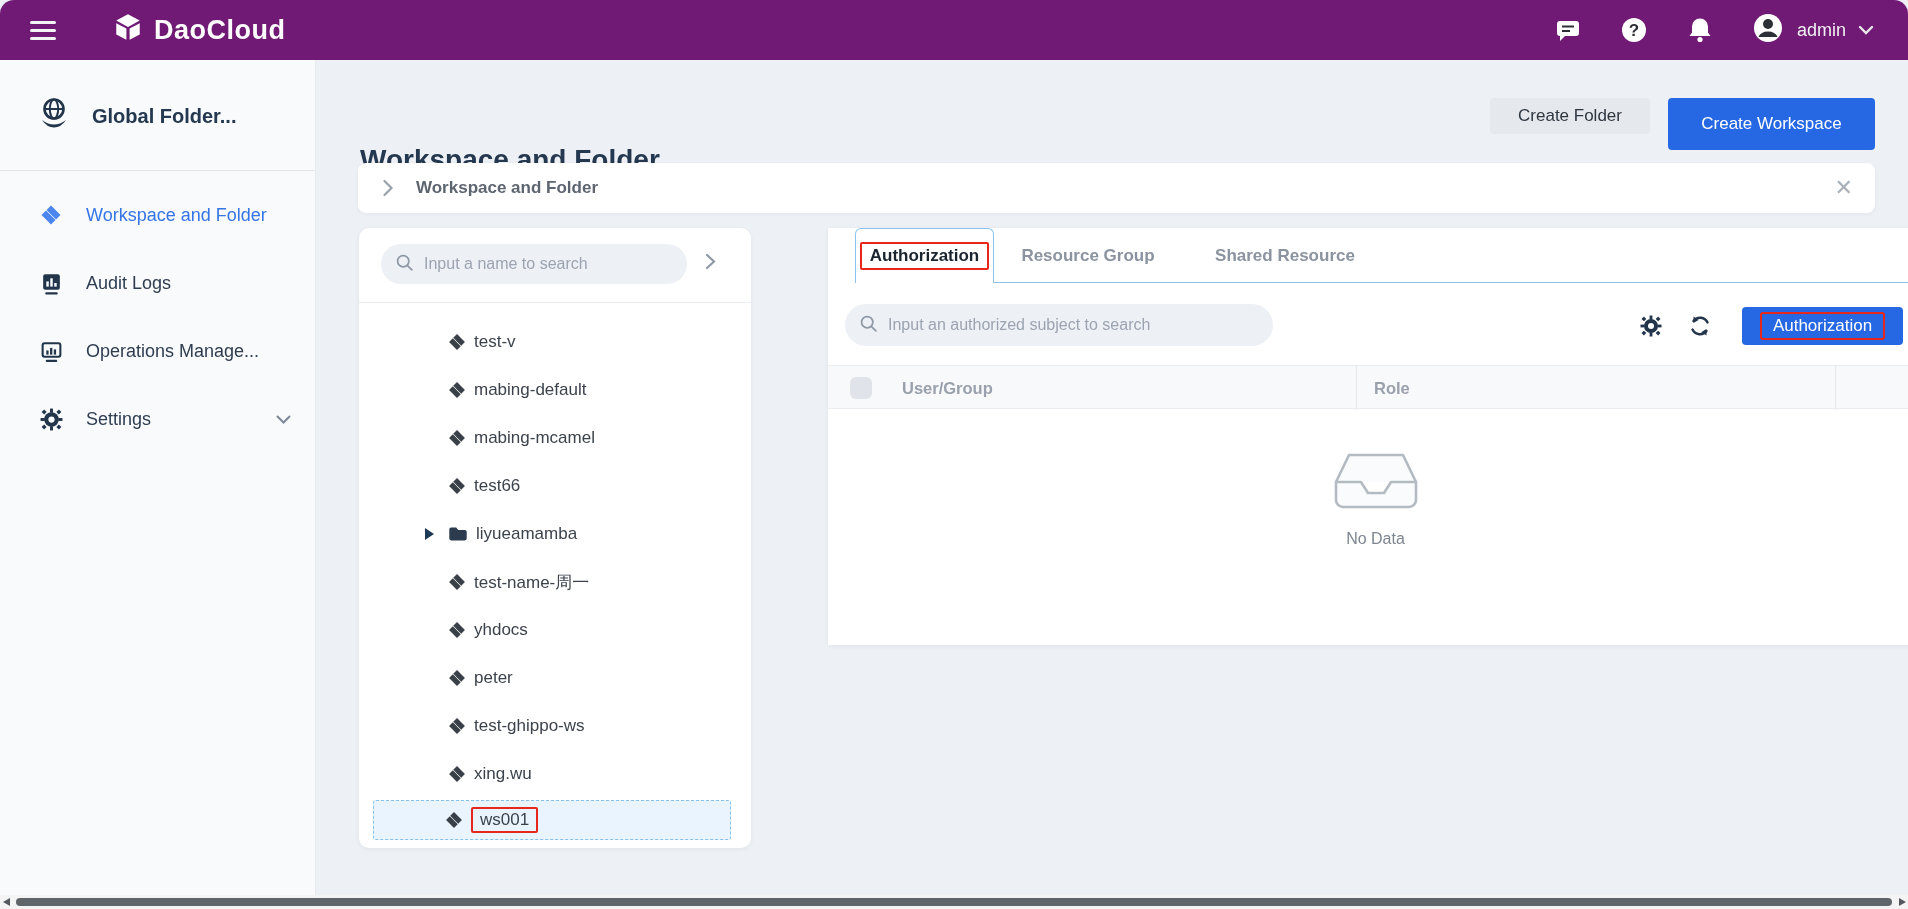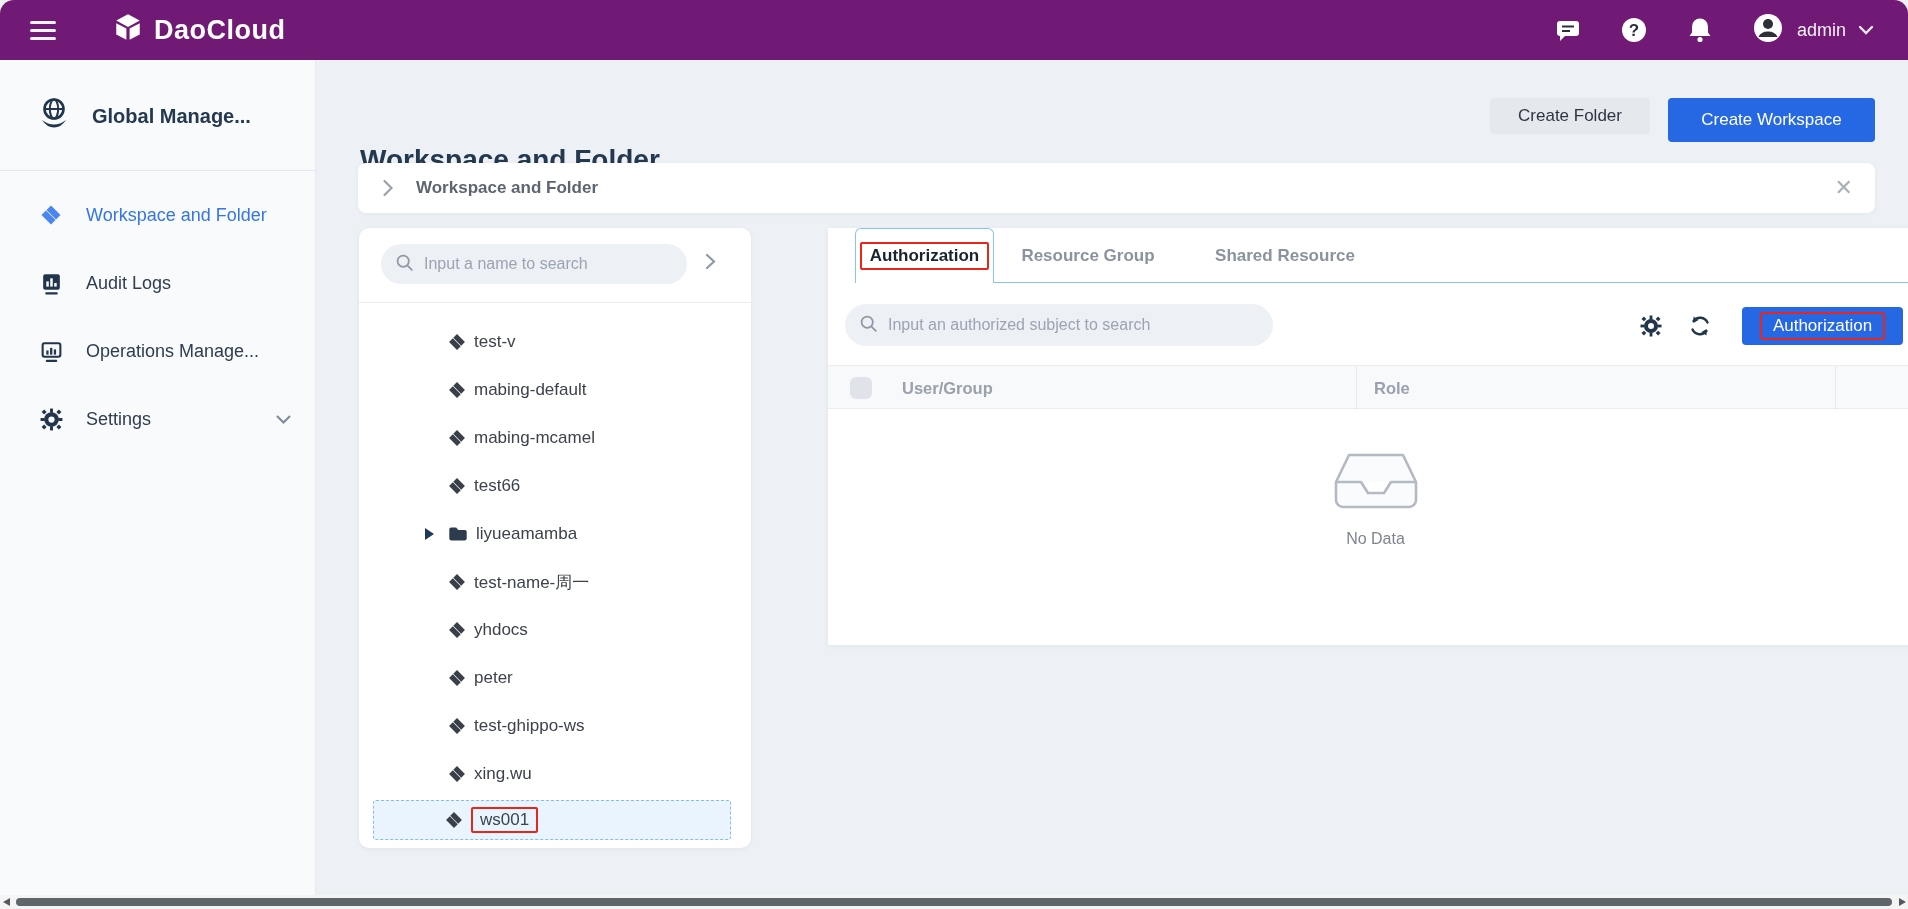--- a/index.html
+++ b/index.html
@@ -36,21 +36,21 @@
   .side-chev { position:absolute; right:24px; color:#7e8897; }
 
   
   .main { position:absolute; left:316px; top:60px; width:1592px; height:835px; }
   .page-title { position:absolute; left:44px; top:84px; font-size:28px; font-weight:700; color:#24384f; }
   .btn { display:inline-flex; align-items:center; justify-content:center;
     border-radius:4px; font-size:17px; cursor:pointer; border:none; }
   .btn-plain { position:absolute; left:1174px; top:38px; width:160px; height:36px;
     background:#e5e8ed; color:#2e3640; }
   .btn-primary { background:#2667e3; color:#fff; }
-  .btn-create-ws { position:absolute; left:1352px; top:38px; width:207px; height:44px; font-size:17px; }
+  .btn-create-ws { position:absolute; left:1352px; top:38px; width:207px; height:52px; font-size:17px; }
 
   .breadcrumb { position:absolute; left:42px; top:103px; width:1517px; height:50px;
     background:#fff; border-radius:8px; box-shadow:0 1px 4px rgba(31,45,61,.05);
     display:flex; align-items:center; }
   .bc-chev { margin-left:24px; color:#9aa2ac; display:flex; cursor:pointer; }
   .bc-label { margin-left:22px; font-size:17px; font-weight:600; color:#5d6571; }
   .bc-close { margin-left:auto; margin-right:22px; font-size:22px; color:#a8b0b8; cursor:pointer; line-height:1; }
 
   
   .tree-card { position:absolute; left:43px; top:168px; width:392px; height:620px;
@@ -182,21 +182,21 @@
   <div class="sidebar">
     <div class="side-product">
       <span>
         <svg width="36" height="36" viewBox="0 0 36 36">
           <circle cx="18" cy="13" r="9.5" fill="none" stroke="#22354a" stroke-width="2.6"></circle>
           <ellipse cx="18" cy="13" rx="4.2" ry="9.5" fill="none" stroke="#22354a" stroke-width="2"></ellipse>
           <line x1="8.5" y1="13" x2="27.5" y2="13" stroke="#22354a" stroke-width="2"></line>
           <path d="M6 24 Q18 33 30 24 Q25 31.5 18 31.5 Q11 31.5 6 24 Z" fill="#22354a"></path>
         </svg>
       </span>
-      <span class="side-product-label">Global Manage...</span>
+      <span class="side-product-label">Global Folder...</span>
     </div>
     <div class="side-divider"></div>
 
 
     <div class="side-item active">
       <span class="ic" style="color:#4a86ee;">
         <svg width="24" height="24" viewBox="0 0 24 24">
           <path d="M12 2.5 L21.5 12 L17 16.5 L7.5 7 Z" fill="currentColor"></path>
           <path d="M12 21.5 L2.5 12 L7 7.5 L16.5 17 Z" fill="currentColor"></path>
         </svg>

